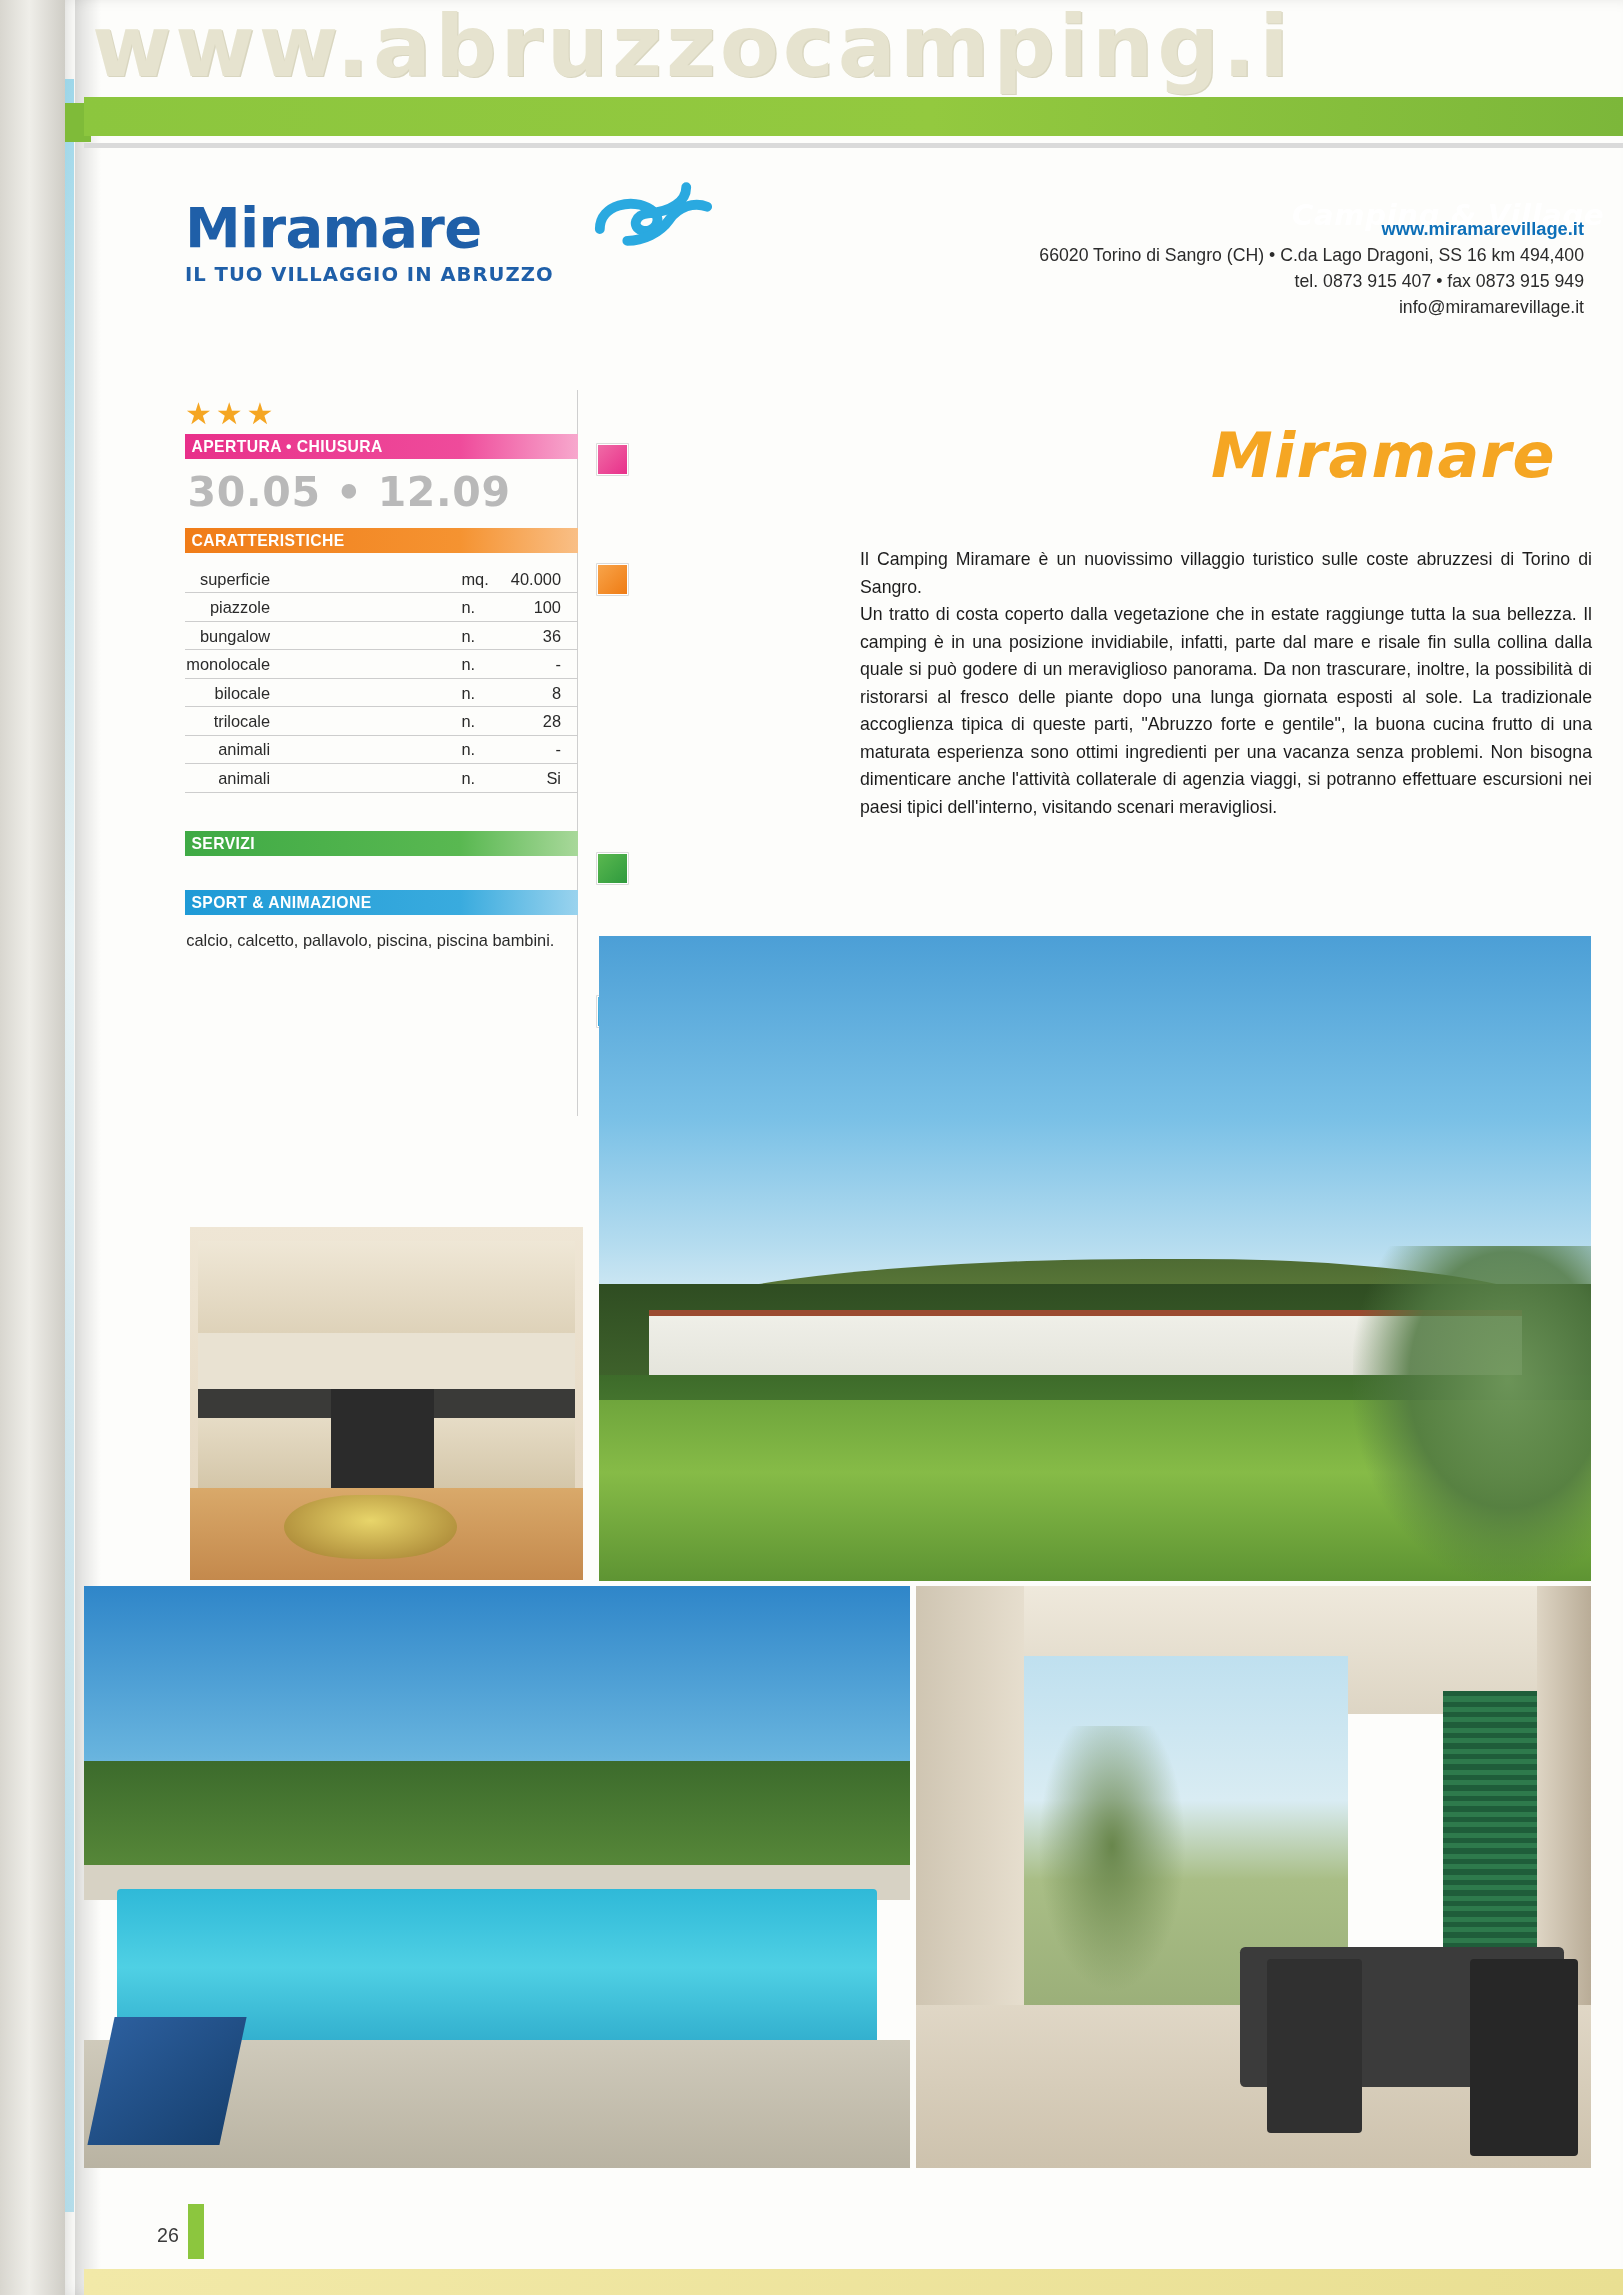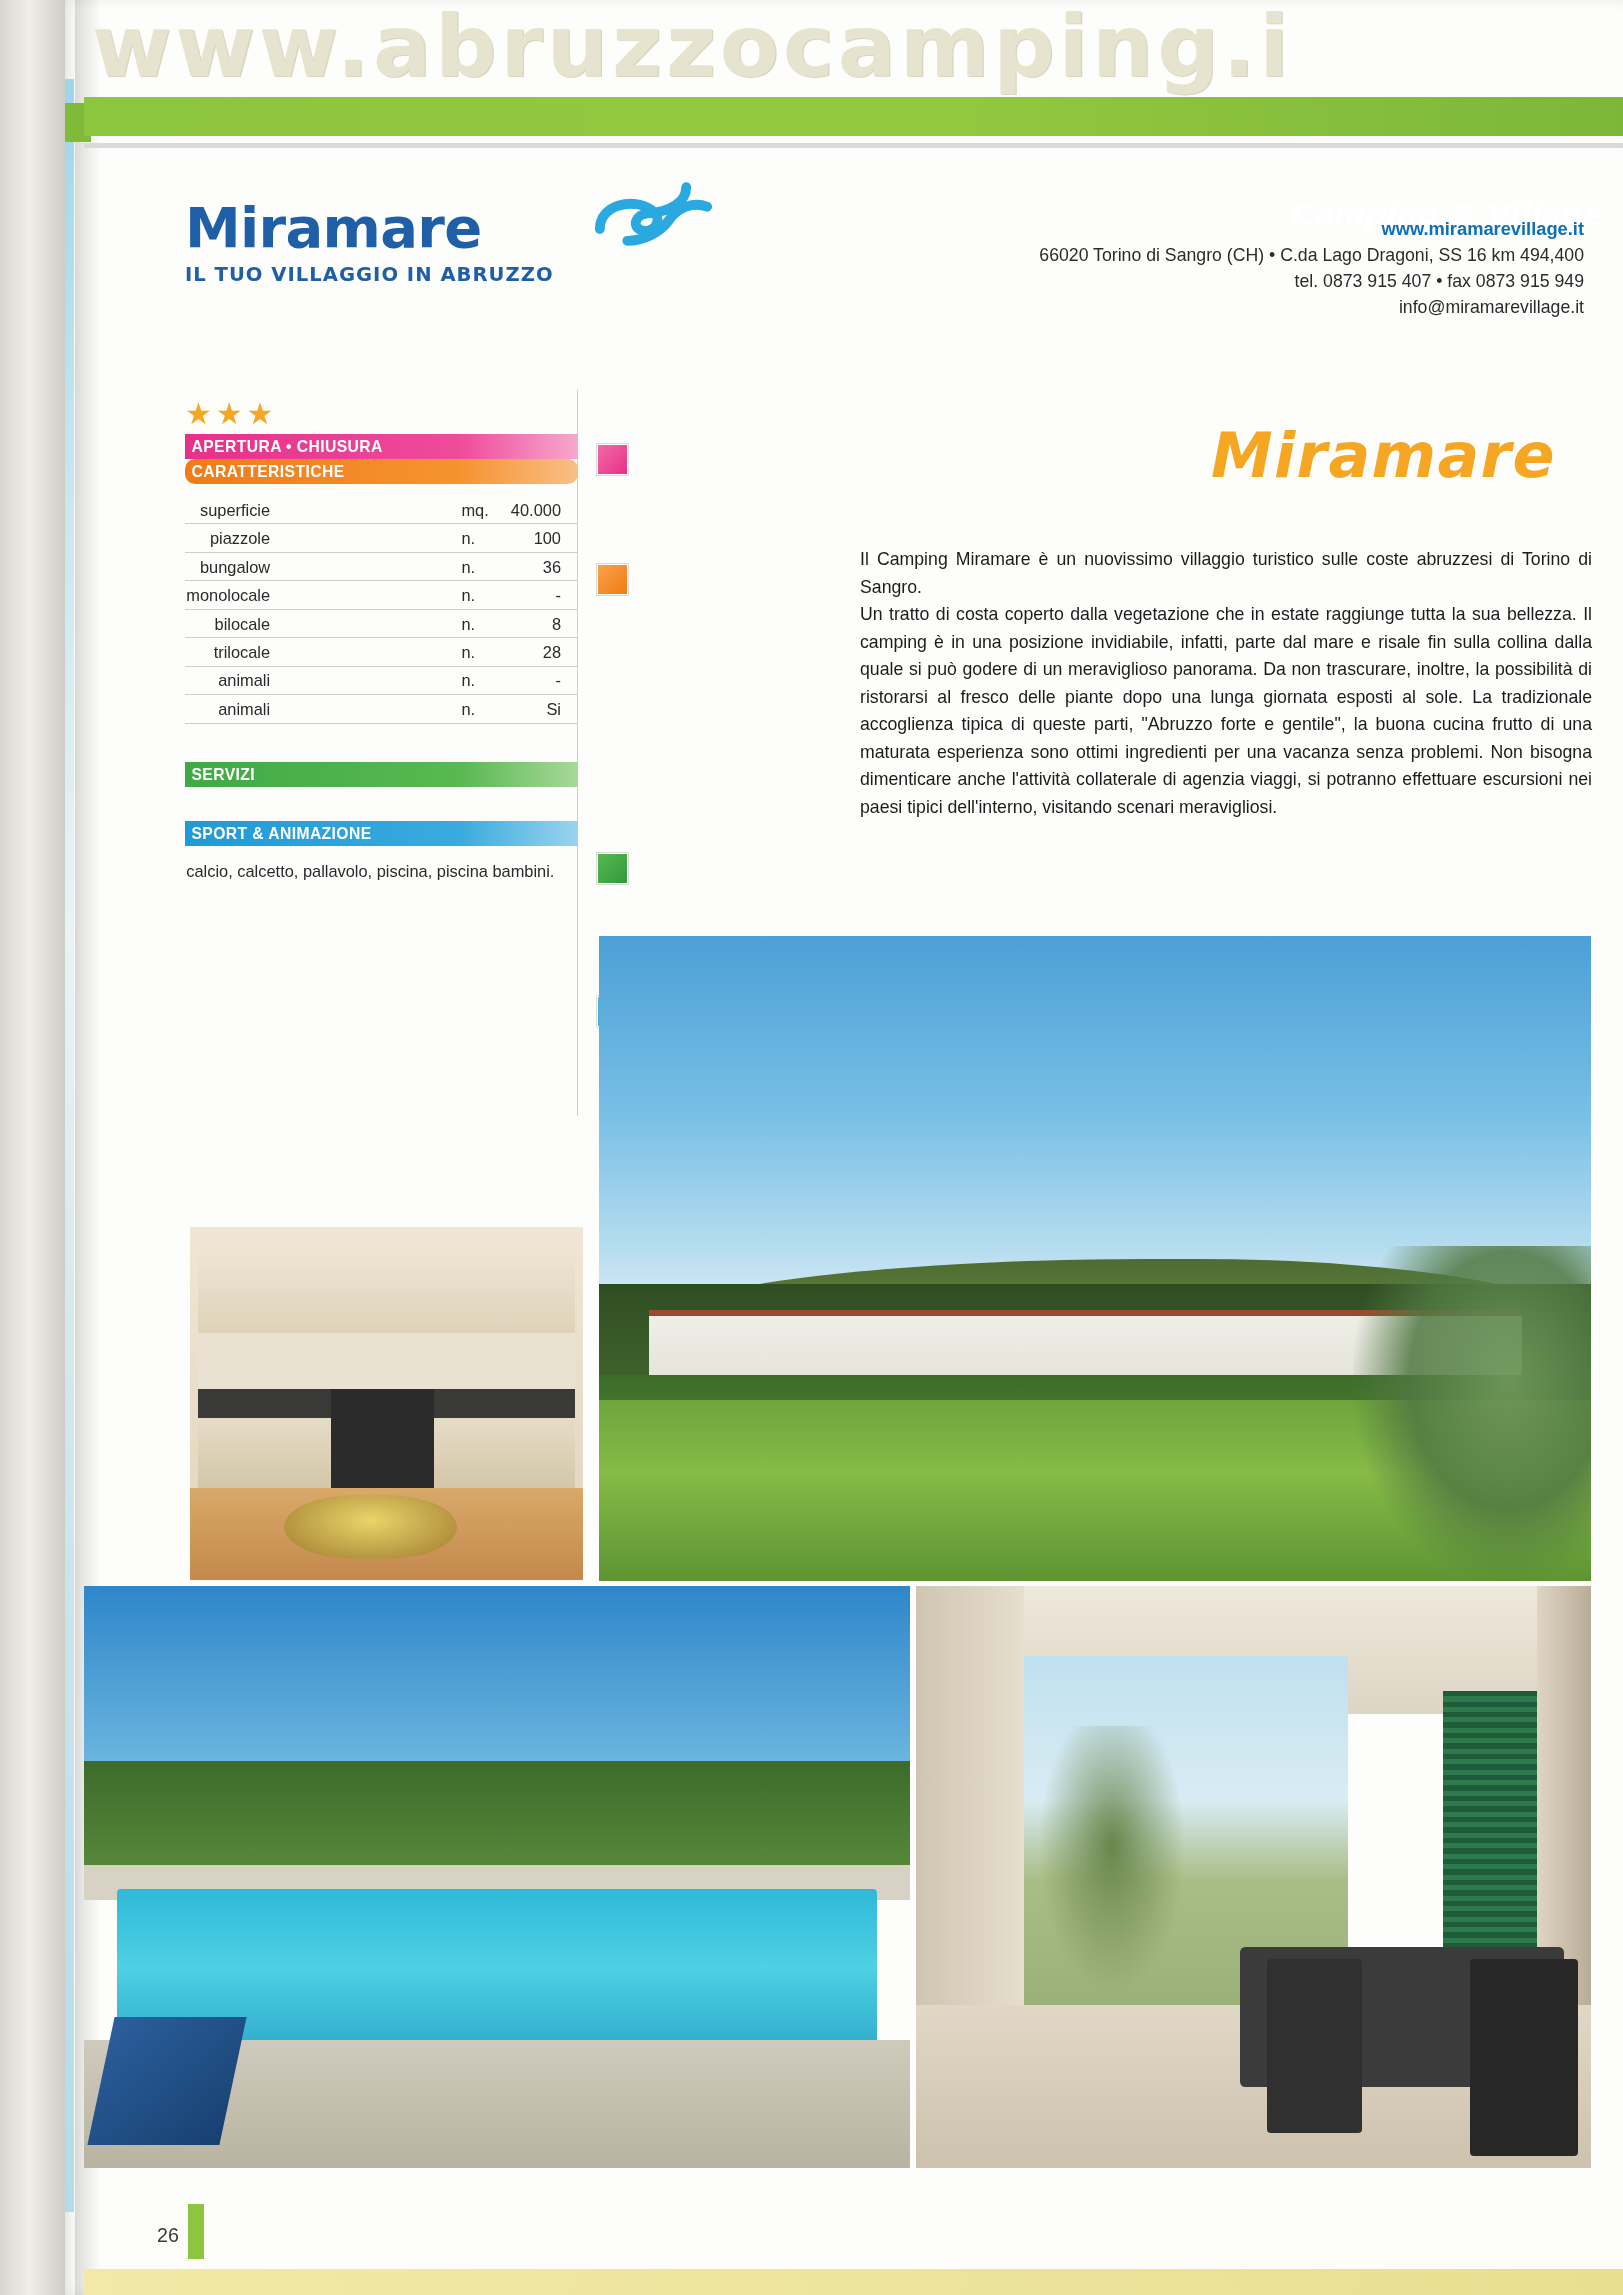--- a/index.html
+++ b/index.html
@@ -145,21 +145,21 @@
     height: 25px;
     line-height: 25px;
     color: #ffffff;
     font-weight: 700;
     font-size: 15.7px;
     letter-spacing: 0.4px;
     padding-left: 6.5px;
     box-sizing: border-box;
   }
   .band-apertura { background: linear-gradient(to right,#e8308a 0%, #ef4b9b 70%, #f7a8cd 100%); }
-  .band-caratt   { background: linear-gradient(to right,#f07c18 0%, #f59331 70%, #f9bf86 100%); border-radius: 10px; }
+  .band-caratt   { background: linear-gradient(to right,#f07c18 0%, #f59331 70%, #f9bf86 100%); }
   .band-servizi  { background: linear-gradient(to right,#3faa45 0%, #59b851 70%, #a8d89a 100%); }
   .band-sport    { background: linear-gradient(to right,#1f9ad6 0%, #39abde 70%, #9ad3ee 100%); }
 
   .dates {
     color: #b9b9b9;
     font-family: "DejaVu Sans", sans-serif;
     font-weight: 700;
     font-size: 41px;
     letter-spacing: 0.7px;
     margin: 9.2px 0 11.8px 2.6px;
@@ -352,20 +352,21 @@
 <div class="swatch swatch-pink"></div>
 <div class="swatch swatch-orange"></div>
 <div class="swatch swatch-green"></div>
 <div class="swatch swatch-blue"></div>
 
 <div class="left-col">
 
   <div class="stars">★★★</div>
 
   <div class="band band-apertura">APERTURA • CHIUSURA</div>
+  <div class="dates">30.05 • 12.09</div>
 
   <div class="band band-caratt">CARATTERISTICHE</div>
 
   <table class="specs">
     <tbody>
       <tr>
         <td class="label">superficie</td>
         <td class="unit">mq.</td>
         <td class="value">40.000</td>
       </tr>

